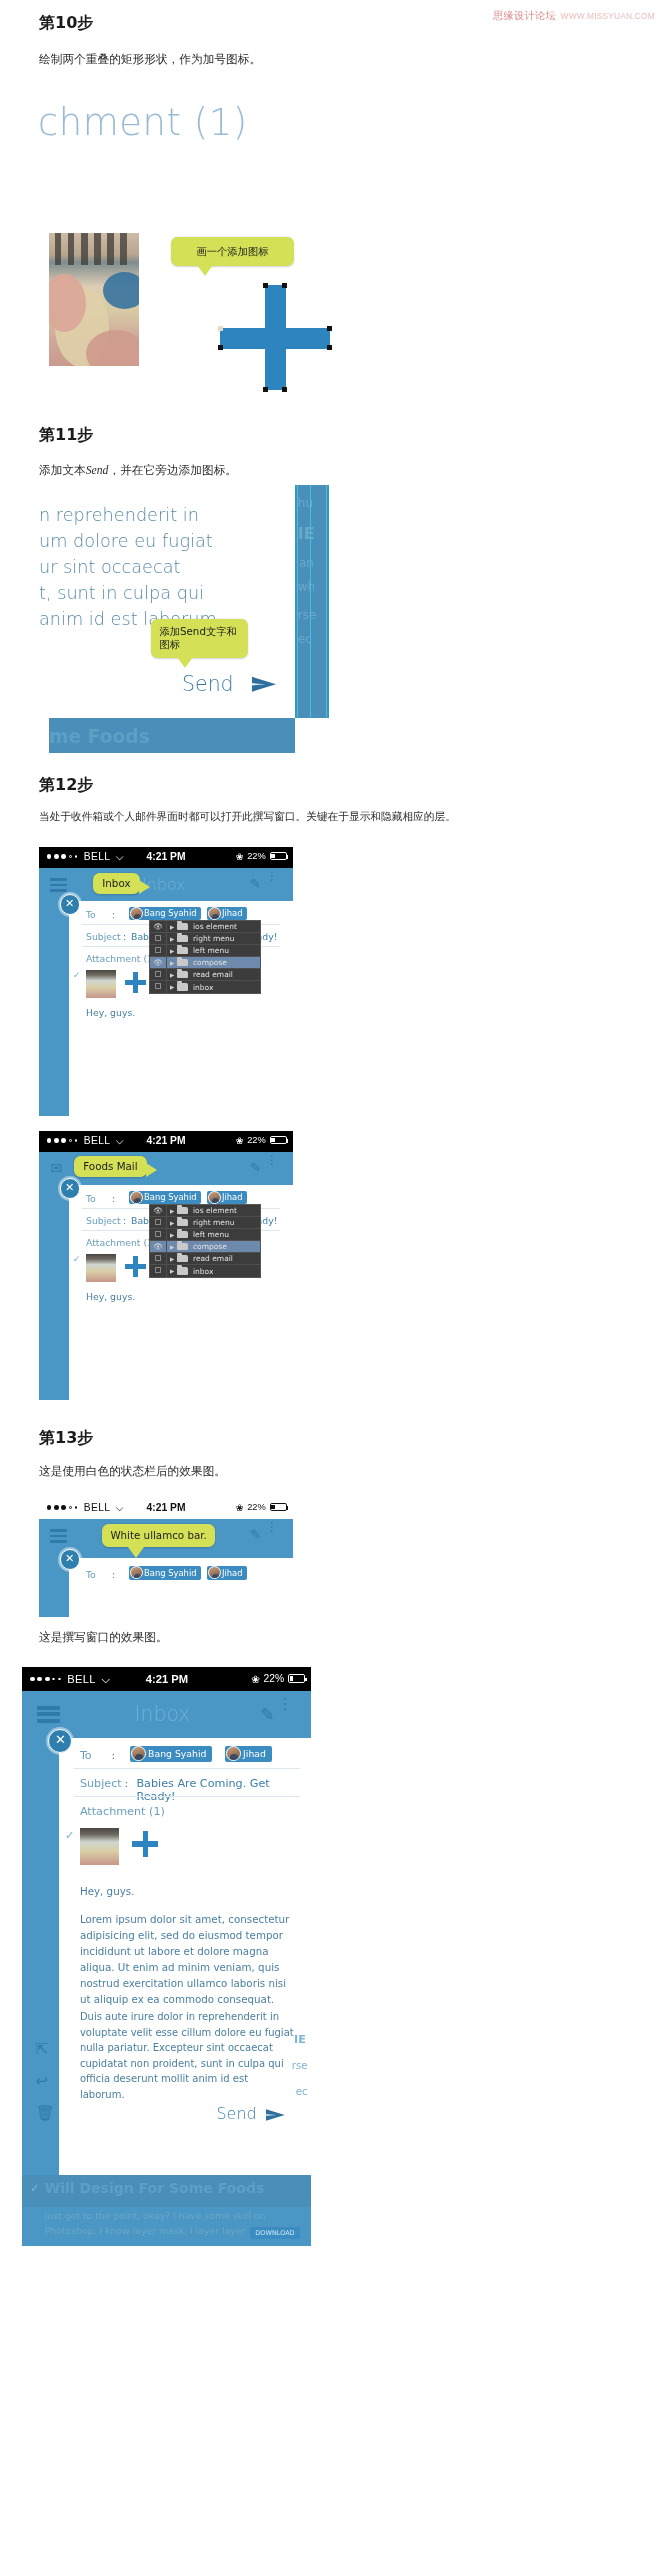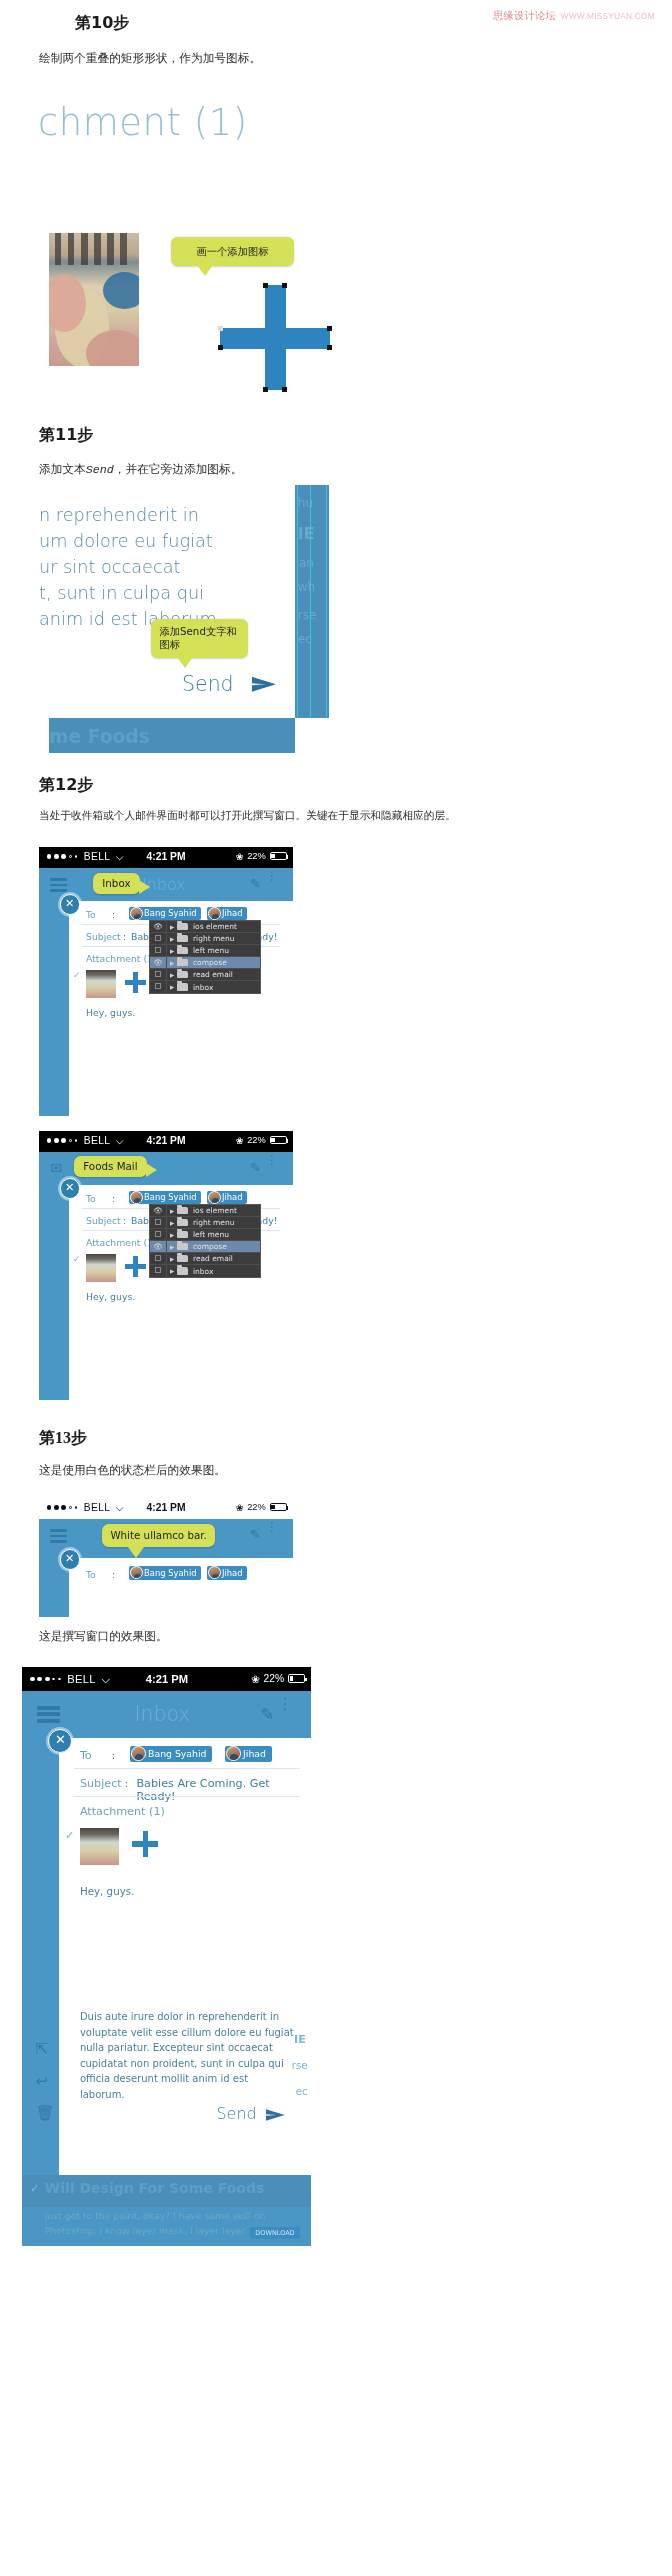--- a/index.html
+++ b/index.html
@@ -23,21 +23,21 @@
 
   .step-title {
     position:absolute; left:39px;
     font-size:16px; font-weight:bold; color:#1b1b1b;
     font-family:"DejaVu Sans","Liberation Sans",sans-serif;
     letter-spacing:0px;
   }
   .step-desc {
     position:absolute; left:39px;
     font-size:11.7px; color:#2b2b2b; line-height:1.5;
-    font-family:Liberation Mono, monospace;
+    font-family:Liberation Serif, serif;
     white-space:nowrap;
   }
   .step-desc em { font-style:italic; }
 
   
   .callout {
     position:absolute;
     background:#d4e157; border-radius:6.5px;
     color:#1c1c1c; font-size:10.3px; line-height:1.35;
     padding:5.6px 8.4px;
@@ -175,21 +175,21 @@
 </style>
 </head>
 <body>
 
 <div class="page">
 
   <div class="watermark">
     <span class="wm-cn">思缘设计论坛</span><span class="wm-url">WWW.MISSYUAN.COM</span>
   </div>
 
-  <div class="step-title" style="top:13px;margin-left:36px;">第10步</div>
+  <div class="step-title" style="top:13px;">第10步</div>
   <div class="step-desc" style="top:51px;">绘制两个重叠的矩形形状，作为加号图标。</div>
 
   <div class="art10">
     <div class="att-ghost" style="left:38px; top:101px;">chment (1)</div>
 
     <div class="photo-thumb" style="left:49px; top:233px; width:90px; height:133px;">
       <div class="bar" style="left:5.6px; top:0; width:6.5px; height:32px;"></div>
       <div class="bar" style="left:18.7px; top:0; width:6.5px; height:32px;"></div>
       <div class="bar" style="left:32px; top:0; width:6.5px; height:32px;"></div>
       <div class="bar" style="left:45px; top:0; width:6.5px; height:32px;"></div>
@@ -465,21 +465,21 @@
           <div class="leye"><span class="box"></span></div>
           <div class="larrow">▶</div>
           <div class="lfolder">
             <i></i>
           </div>
           <div class="lname">inbox</div>
         </div>
     </div>
   </div>
 
-  <div class="step-title" style="top:1428px;font-family:Liberation Serif, serif;">第13步</div>
+  <div class="step-title" style="top:1428px;">第13步</div>
   <div class="step-desc" style="top:1463px;">这是使用白色的状态栏后的效果图。</div>
 
   <div class="phone" style="left:39px; top:1498px; width:254px; height:119px;">
     <div class="statusbar white">
       <div class="sb-left">
         <span class="dot"></span>
           <span class="dot"></span>
           <span class="dot"></span>
           <span class="dot off"></span>
           <span class="dot off"></span>
@@ -563,20 +563,21 @@
 
       <div class="fld-label" style="left:20.5px; top:67px; font-size:11.2px;">Attachment (1)</div>
       <div class="tick" style="left:5.6px; top:91px; font-size:11.2px;">✓</div>
       <div class="att-thumb" style="left:20.5px; top:90px; width:39px; height:37px;"></div>
       <div class="plus-sm" style="left:73px; top:93px; width:26px; height:26px;">
         <div class="h" style="left:0; top:10.3px; width:26px; height:5.6px;"></div>
         <div class="v" style="left:10.3px; top:0; width:5.6px; height:26px;"></div>
       </div>
 
       <div class="bodytext" style="left:20.5px; top:146px; font-size:10.3px;">Hey, guys.</div>
+      <div class="bodytext" style="left:20.5px; top:174px; width:215px; font-size:10.3px;">Lorem ipsum dolor sit amet, consectetur adipisicing elit, sed do eiusmod tempor incididunt ut labore et dolore magna aliqua. Ut enim ad minim veniam, quis nostrud exercitation ullamco laboris nisi ut aliquip ex ea commodo consequat.</div>
       <div class="bodytext" style="left:20.5px; top:271px; width:215px; font-size:10px;">Duis aute irure dolor in reprehenderit in voluptate velit esse cillum dolore eu fugiat nulla pariatur. Excepteur sint occaecat cupidatat non proident, sunt in culpa qui officia deserunt mollit anim id est laborum.</div>
 
       <div class="sendtext" style="left:157px; top:366px; font-size:16px;">Send</div>
       <svg style="position:absolute; left:207px; top:369px;" width="18.7" height="16" viewBox="0 0 26 22">
         <polygon points="0,3 26,11 0,19 0,12 15,11 0,10" fill="#2e6f9e"></polygon>
       </svg>
     </div>
 
     <div class="toolbar-ic" style="left:13px; top:373px; font-size:15px;">⇱</div>
     <div class="toolbar-ic" style="left:13px; top:405px; font-size:15px;">↩</div>

